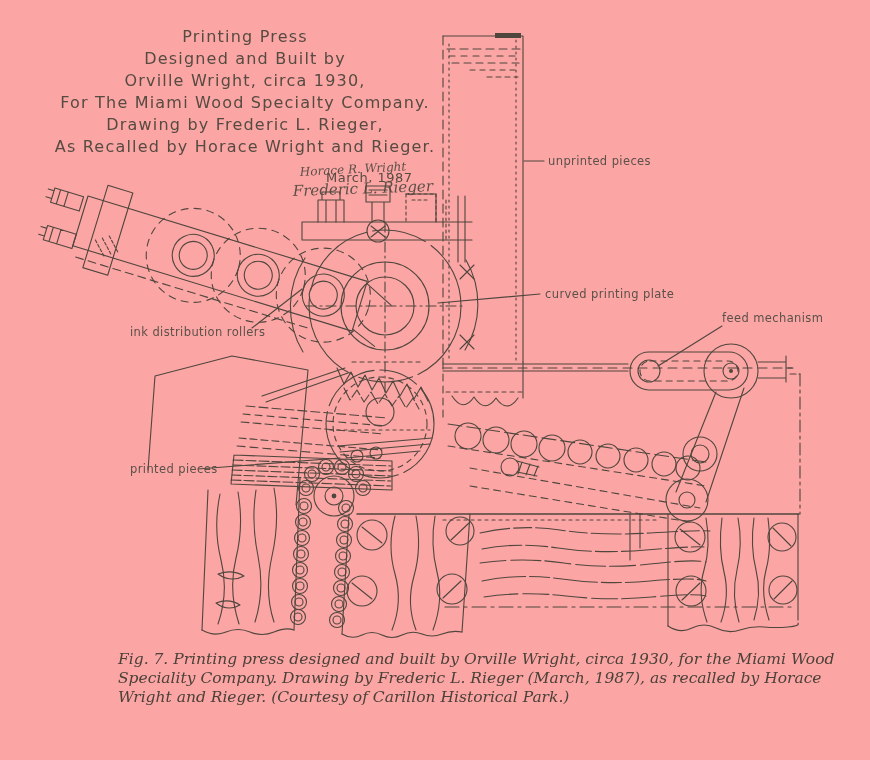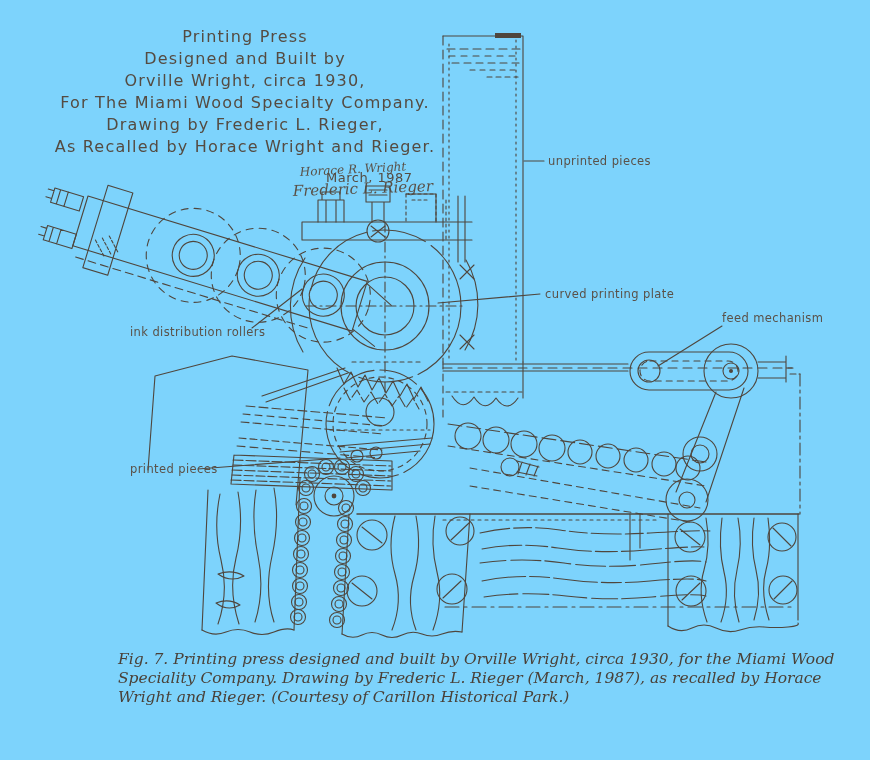--- a/index.html
+++ b/index.html
@@ -1,16 +1,16 @@
 <!DOCTYPE html>
 <html><head>
 <meta charset="utf-8">
 <style>
   html,body{margin:0;padding:0;background:#ffffff;}
-  .page{position:relative;width:870px;height:760px;background:#7dd3fc;overflow:hidden;
+  .page{position:relative;width:870px;height:760px;background:#fca5a5;overflow:hidden;
         font-family:"DejaVu Sans",sans-serif;color:#4a4138;}
   svg{position:absolute;left:0;top:0;}
   .ink{stroke:#4f463d;fill:none;stroke-width:1.1;stroke-linecap:round;stroke-linejoin:round;}
   .ink2{stroke:#4f463d;fill:none;stroke-width:1.5;stroke-linecap:round;}
   .fill{fill:#4f463d;stroke:none;}
   text{fill:#49403700;}
   .title-line{font-family:"DejaVu Sans",sans-serif;font-size:16px;letter-spacing:1.2px;fill:#554b41;}
   .sig{font-family:"DejaVu Serif",serif;font-style:italic;fill:#5a5046;}
   .date-note{font-family:"DejaVu Sans",sans-serif;font-size:13px;fill:#554b41;letter-spacing:.5px;}
   .lbl{font-family:"DejaVu Sans",sans-serif;font-size:11.5px;letter-spacing:.4px;fill:#5a5148;}

